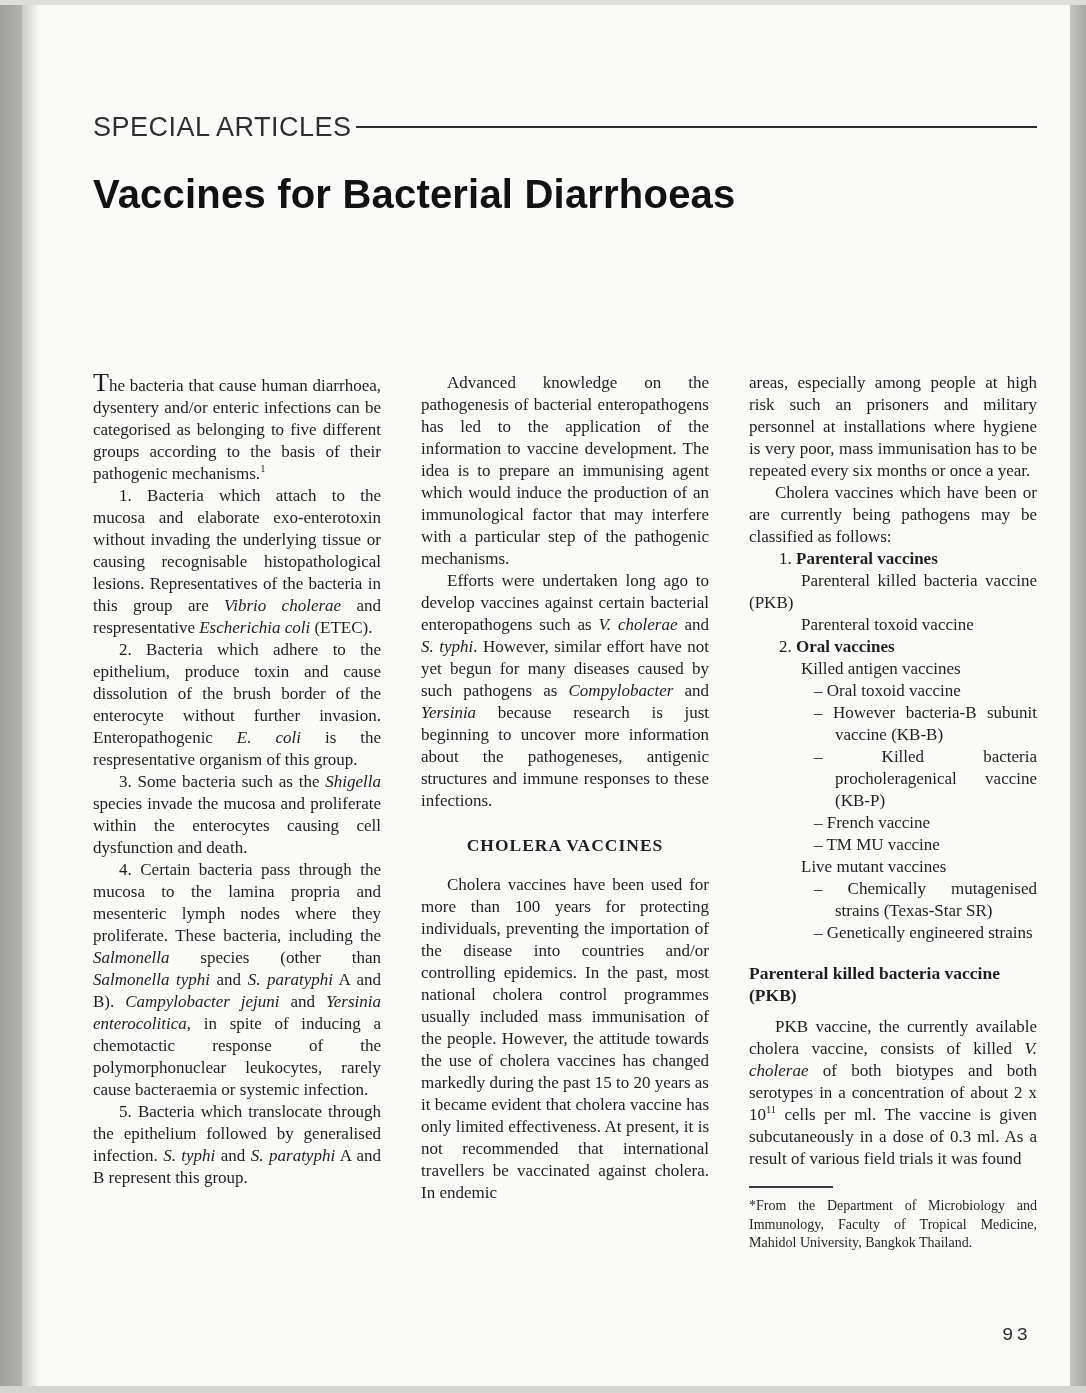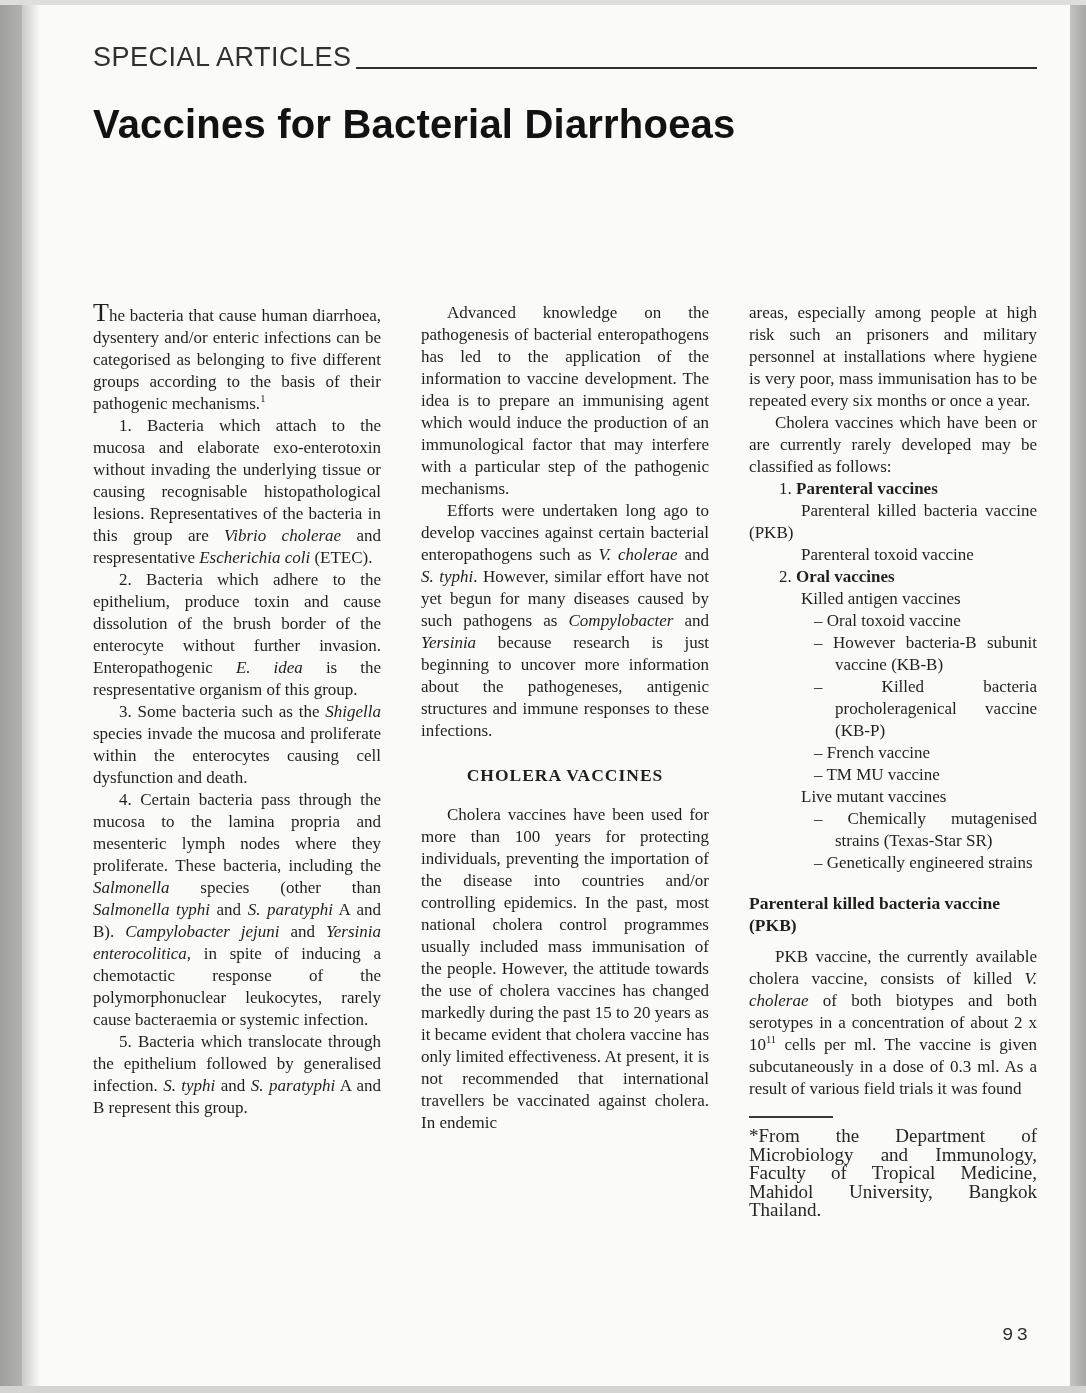--- a/index.html
+++ b/index.html
@@ -10,21 +10,21 @@
   }
   .edge { position:absolute; top:0; bottom:0; }
   .edge-left   { left:0;  width:22px; background:linear-gradient(90deg,#9e9e9c,#b2b2b0); }
   .edge-left-fade { left:22px; width:18px; background:linear-gradient(90deg,#cacac8, rgba(250,250,248,0)); }
   .edge-right  { right:0; width:16px; background:linear-gradient(90deg,#c4c4c2,#a7a7a5); }
   .edge-top    { top:0; left:0; right:0; height:5px; bottom:auto; background:#dededc; }
   .edge-bottom { bottom:0; left:0; right:0; height:7px; top:auto; background:#d4d4d2; }
 
   .content { position:absolute; left:93px; top:0; width:944px; }
 
-  .kicker-row { display:flex; align-items:flex-end; margin-top:44px; }
+  .kicker-row { display:flex; align-items:center; margin-top:114px; }
   .kicker {
     font-family:"Liberation Sans", sans-serif;
     font-size:27px; letter-spacing:0.5px; color:#303030; line-height:1;
   }
   .kicker-rule { flex:1; border-bottom:2px solid #2e2e2e; margin-left:4px; margin-bottom:2px; }
 
   .title {
     margin:30px 0 0 0;
     font-family:"Liberation Sans", sans-serif;
     font-size:40px; font-weight:700; color:#121212; line-height:1.15;
@@ -57,21 +57,21 @@
   .li-num  { text-indent:30px; }
   .li-sub  { text-indent:52px; }
   .li-dash { margin-left:86px; text-indent:-21px; }
 
   .it { font-style:italic; }
   .bd { font-weight:bold; }
   sup { font-size:10.5px; line-height:0; }
 
   .footnote { margin-top:16px; }
   .footnote-rule { width:84px; border-top:2px solid #3a3a3a; margin:0 0 9px 0; }
-  .footnote-text { margin:0; font-size:19px; line-height:18.5px; text-align:justify; color:#262626; }
+  .footnote-text { margin:0; font-size:14px; line-height:18.5px; text-align:justify; color:#262626; }
 
   .page-number {
     position:absolute; left:1002px; top:1324px;
     font-family:Liberation Mono, monospace;
     font-size:19px; letter-spacing:3px; color:#2c2c2c;
   }
 </style>
 </head>
 <body>
 
@@ -90,38 +90,38 @@
     </div>
 
     <h1 class="title">Vaccines for Bacterial Diarrhoeas</h1>
 
 
     <div class="columns">
       <div class="column">
         <div class="blocks">
             <div class="blk p-first"><span>The bacteria that cause human diarrhoea, dysentery and/or enteric infections can be categorised as belonging to five different groups according to the basis of their pathogenic mechanisms.</span><sup>1</sup></div>
             <div class="blk p"><span>1. Bacteria which attach to the mucosa and elaborate exo-enterotoxin without invading the underlying tissue or causing recognisable histopathological lesions.  Representatives of the bacteria in this group are </span><span class="it">Vibrio cholerae</span><span> and respresentative </span><span class="it">Escherichia coli</span><span> (ETEC).</span></div>
-            <div class="blk p"><span>2. Bacteria which adhere to the epithelium, produce toxin and cause dissolution of the brush border of the enterocyte without further invasion. Enteropathogenic </span><span class="it">E. idea</span><span> is the respresentative organism of this group.</span></div>
+            <div class="blk p"><span>2. Bacteria which adhere to the epithelium, produce toxin and cause dissolution of the brush border of the enterocyte without further invasion. Enteropathogenic </span><span class="it">E. coli</span><span> is the respresentative organism of this group.</span></div>
             <div class="blk p"><span>3. Some bacteria such as the </span><span class="it">Shigella</span><span> species invade the mucosa and proliferate within the enterocytes causing cell dysfunction and death.</span></div>
             <div class="blk p"><span>4. Certain bacteria pass through the mucosa to the lamina propria and mesenteric lymph nodes where they proliferate. These bacteria, including the </span><span class="it">Salmonella</span><span> species (other than </span><span class="it">Salmonella typhi</span><span> and </span><span class="it">S. paratyphi</span><span> A and B). </span><span class="it">Campylobacter jejuni</span><span> and </span><span class="it">Yersinia enterocolitica</span><span>, in spite of inducing a chemotactic response of the polymorphonuclear leukocytes, rarely cause bacteraemia or systemic infection.</span></div>
             <div class="blk p"><span>5. Bacteria which translocate through the epithelium followed by generalised infection. </span><span class="it">S. typhi</span><span> and </span><span class="it">S. paratyphi</span><span> A and B represent this group.</span></div>
           </div>
       </div>
       <div class="column">
         <div class="blocks">
             <div class="blk p"><span>Advanced knowledge on the pathogenesis of bacterial enteropathogens has led to the application of the information to vaccine development.  The idea is to prepare an immunising agent which would induce the production of an immunological factor that may interfere with a particular step of the pathogenic mechanisms.</span></div>
             <div class="blk p"><span>Efforts were undertaken long ago to develop vaccines against certain bacterial enteropathogens such as </span><span class="it">V. cholerae</span><span> and </span><span class="it">S. typhi</span><span>. However, similar effort have not yet begun for many diseases caused by such pathogens as </span><span class="it">Compylobacter</span><span> and </span><span class="it">Yersinia</span><span> because research is just beginning to uncover more information about the pathogeneses, antigenic structures and immune responses to these infections.</span></div>
             <div class="blk h-center"><span class="bd">CHOLERA VACCINES</span></div>
             <div class="blk p"><span>Cholera vaccines have been used for more than 100 years for protecting individuals, preventing the importation of the disease into countries and/or controlling epidemics. In the past, most national cholera control programmes usually included mass immunisation of the people. However, the attitude towards the use of cholera vaccines has changed markedly during the past 15 to 20 years as it became evident that cholera vaccine has only limited effectiveness. At present, it is not recommended that international travellers be vaccinated against cholera.  In endemic</span></div>
           </div>
       </div>
       <div class="column">
         <div class="blocks">
             <div class="blk p-cont"><span>areas, especially among people at high risk such an prisoners and military personnel  at installations where hygiene is very poor, mass immunisation has to be repeated every six months or once a year.</span></div>
-            <div class="blk p"><span>Cholera vaccines which have been or are currently rarely developed may be classified as follows:</span></div>
+            <div class="blk p"><span>Cholera vaccines which have been or are currently being pathogens may be classified as follows:</span></div>
             <div class="blk li-num"><span>1. </span><span class="bd">Parenteral vaccines</span></div>
             <div class="blk li-sub"><span>Parenteral killed bacteria vaccine (PKB)</span></div>
             <div class="blk li-sub"><span>Parenteral toxoid vaccine</span></div>
             <div class="blk li-num"><span>2. </span><span class="bd">Oral vaccines</span></div>
             <div class="blk li-sub"><span>Killed antigen vaccines</span></div>
             <div class="blk li-dash"><span>– Oral toxoid vaccine</span></div>
             <div class="blk li-dash"><span>– However bacteria-B subunit vaccine (KB-B)</span></div>
             <div class="blk li-dash"><span>– Killed bacteria procholeragenical vaccine (KB-P)</span></div>
             <div class="blk li-dash"><span>– French vaccine</span></div>
             <div class="blk li-dash"><span>– TM MU vaccine</span></div>

